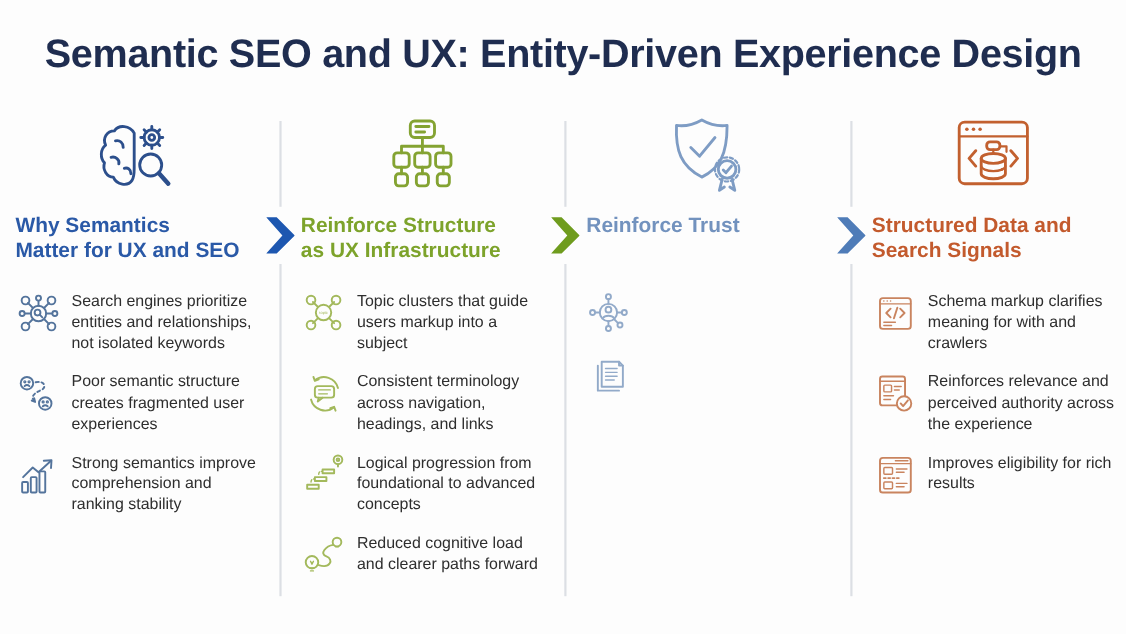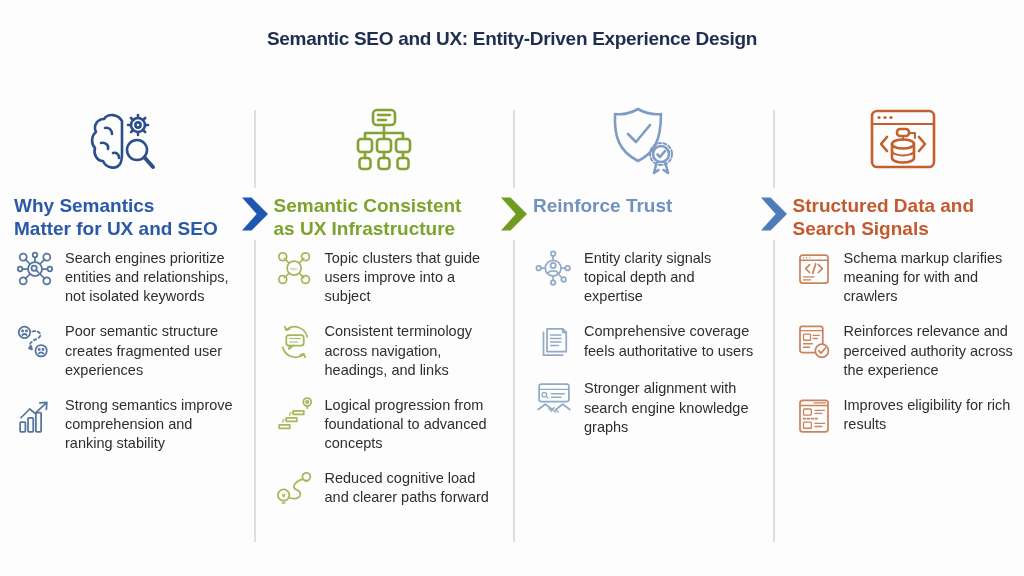--- a/index.html
+++ b/index.html
@@ -6,21 +6,21 @@
   html, body { width: 1024px; height: 576px; }
   body {
     font-family: "Liberation Sans", sans-serif;
     background: #fdfdfd;
     position: relative;
     overflow: hidden;
     color: #333;
   }
   .page-title {
     text-align: center;
-    font-size: 19px;
+    font-size: 36px;
     font-weight: 700;
     color: #1f2d50;
     letter-spacing: -0.3px;
     padding-top: 28px;
   }
   .board {
     position: absolute;
     left: 12px; right: 8px; top: 98px; bottom: 0;
     display: flex;
     align-items: stretch;
@@ -38,21 +38,21 @@
   }
   .col-heading {
     margin-top: 8px;
     min-height: 54px;
     font-size: 19px;
     font-weight: 700;
     line-height: 1.22;
     color: var(--accent, #2a59a7);
   }
   .col-heading span { display: block; }
-  .bullets { margin-top: 0; }
+  .bullets { margin-top: 16px; }
   .bullet {
     display: flex;
     align-items: flex-start;
     gap: 9px;
     margin-bottom: 15px;
   }
   .bullet .b-text {
     font-size: 14.5px;
     line-height: 1.32;
     color: #2e2e2e;
@@ -172,35 +172,35 @@
         <rect x="14" y="36" width="14" height="13" rx="3"></rect>
         <rect x="33" y="36" width="14" height="13" rx="3"></rect>
         <rect x="52" y="36" width="14" height="13" rx="3"></rect>
         <path d="M21 49 L21 55 M40 49 L40 55 M59 49 L59 55"></path>
         <rect x="15.5" y="55" width="11" height="11" rx="3"></rect>
         <rect x="34.5" y="55" width="11" height="11" rx="3"></rect>
         <rect x="53.5" y="55" width="11" height="11" rx="3"></rect>
       </svg>
     </div>
     <div class="col-heading">
-      <span>Semantic Consistent</span>
+      <span>Reinforce Structure</span>
       <span>as UX Infrastructure</span>
     </div>
     <div class="bullets">
       <div class="bullet">
         <svg class="sm-icon c2i" width="42" height="42" viewBox="0 0 48 48" stroke-width="2" style="stroke: rgb(163, 185, 92); color: rgb(163, 185, 92);">
           <circle cx="23" cy="23" r="8"></circle>
           <path d="M17 17 L12 12 M29 17 L34 12 M17 29 L12 34 M29 29 L34 34"></path>
           <circle cx="10" cy="10" r="4.5"></circle>
             <circle cx="36" cy="10" r="4.5"></circle>
           <circle cx="10" cy="36" r="4.5"></circle>
             <circle cx="36" cy="36" r="4.5"></circle>
           <text x="23" y="25" text-anchor="middle" font-size="4.2" stroke="none" fill="currentColor">topic</text>
         </svg>
-        <div class="b-text">Topic clusters that guide users improve into a subject</div>
+        <div class="b-text">Topic clusters that guide users markup into a subject</div>
       </div>
       <div class="bullet">
         <svg class="sm-icon c2i" width="42" height="42" viewBox="0 0 48 48" stroke-width="2" style="stroke: rgb(163, 185, 92); color: rgb(163, 185, 92);">
           <rect x="14" y="16" width="20" height="12" rx="3"></rect>
           <path d="M18 28 L17 32 L22 28"></path>
           <path d="M18 20 L30 20 M18 24 L27 24" stroke-width="1.4"></path>
           <path d="M38 18 A15 15 0 0 0 14 10"></path>
             <path d="M12.5 6.5 L14 10.5 L18 9"></path>
           <path d="M10 30 A15 15 0 0 0 34 38"></path>
             <path d="M35.5 41.5 L34 37.5 L30 39"></path>
@@ -261,42 +261,28 @@
           <circle cx="23" cy="23" r="9"></circle>
           <circle cx="23" cy="20" r="3"></circle>
           <path d="M17.5 28.5 C19 25.5 27 25.5 28.5 28.5"></path>
           <path d="M23 14 L23 9 M14 23 L9 23 M32 23 L37 23 M29 30 L33 34 M23 32 L23 37"></path>
           <circle cx="23" cy="6.5" r="2.6"></circle>
             <circle cx="6.5" cy="23" r="2.6"></circle>
           <circle cx="39.5" cy="23" r="2.6"></circle>
             <circle cx="35" cy="36" r="2.6"></circle>
             <circle cx="23" cy="39.5" r="2.6"></circle>
         </svg>
-        <div class="b-text">Entity clarity signals topical depth and expertise</div>
       </div>
       <div class="bullet">
         <svg class="sm-icon c3i" width="42" height="42" viewBox="0 0 48 48" stroke-width="2" style="stroke: rgb(146, 170, 201); color: rgb(146, 170, 201);">
           <path d="M16 9 L34 9 L38 13 L38 35 L16 35 Z"></path>
           <path d="M12 13 L12 39 L34 39"></path>
           <path d="M34 9 L34 13 L38 13"></path>
           <path d="M20 16 L32 16 M20 20 L32 20 M20 24 L32 24 M20 28 L29 28" stroke-width="1.5"></path>
         </svg>
-        <div class="b-text">Comprehensive coverage feels authoritative to users</div>
-      </div>
-      <div class="bullet">
-        <svg class="sm-icon c3i" width="42" height="42" viewBox="0 0 48 48" stroke-width="2" style="stroke: rgb(146, 170, 201); color: rgb(146, 170, 201);">
-          <rect x="7" y="7" width="34" height="20" rx="2.5"></rect>
-          <path d="M7 13 L41 13" stroke-width="1.5"></path>
-          <circle cx="13" cy="19" r="2.6" stroke-width="1.5"></circle>
-          <path d="M15 21 L17 23 M21 18 L36 18 M21 22 L32 22" stroke-width="1.5"></path>
-          <path d="M6 36 L14 30 L22 36 L24 34"></path>
-          <path d="M42 36 L34 30 L26 36"></path>
-          <path d="M22 36 L26 39 M26 36 L29 39 M18 35 L21 38" stroke-width="1.6"></path>
-        </svg>
-        <div class="b-text">Stronger alignment with search engine knowledge graphs</div>
       </div>
     </div>
   </div>
 
   <div class="divider-wrap">
     <div class="divider-line"></div>
     <div class="chevron-box">
       <svg width="26" height="34" viewBox="0 0 30 38">
           <polygon class="chev chev2" points="0,0 11,0 30,19 11,38 0,38 17,19" fill="#4f7cb8"></polygon>
         </svg>

